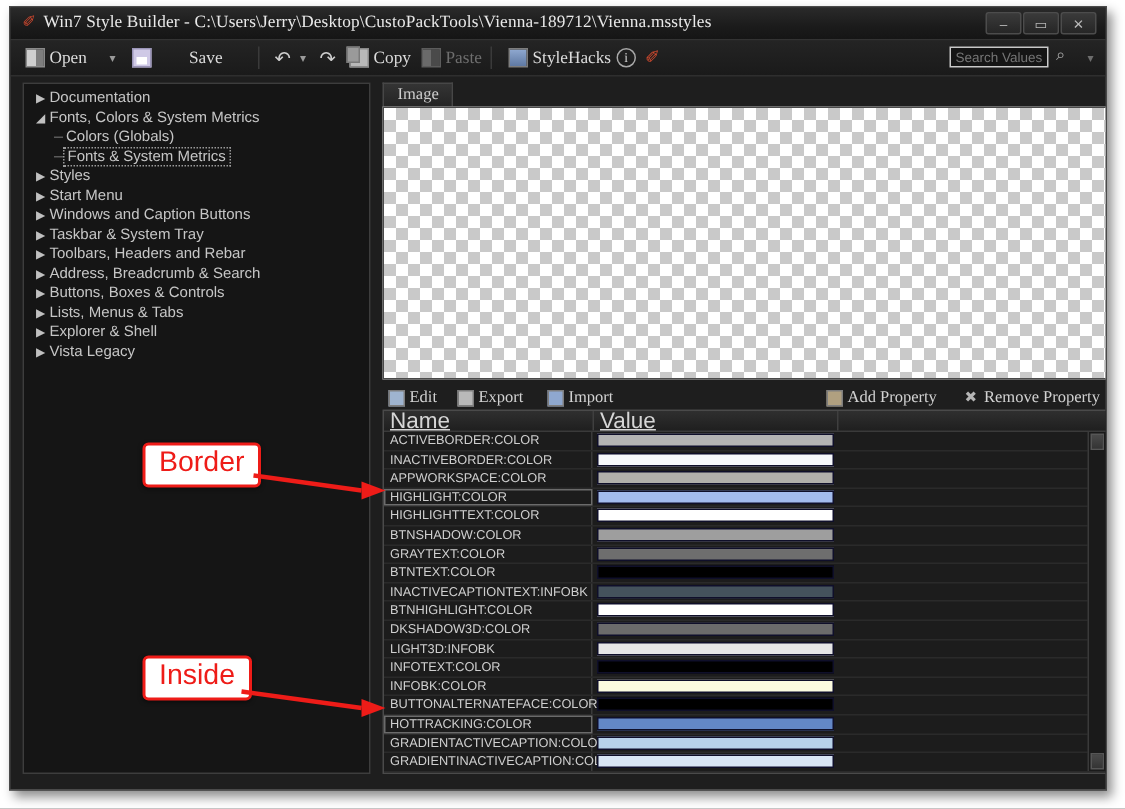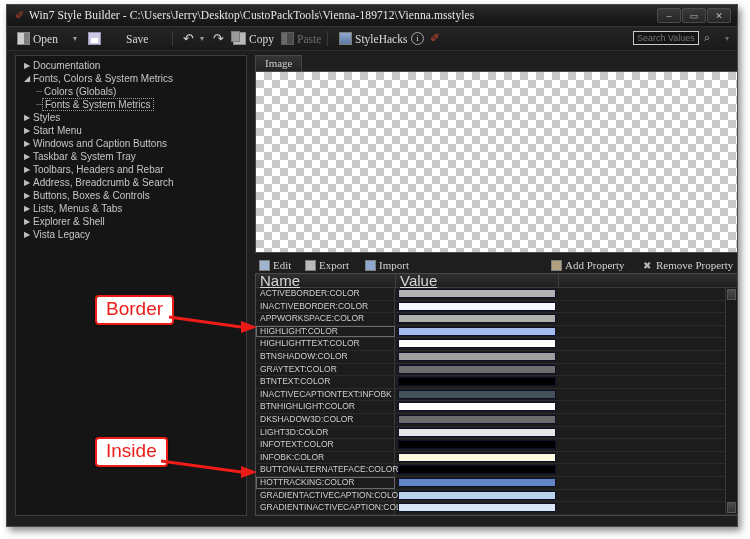--- a/index.html
+++ b/index.html
@@ -533,21 +533,21 @@
           <div class="gname">BTNHIGHLIGHT:COLOR</div>
           <div class="swatch" style="background: rgb(255, 255, 255);"></div>
         </div>
         <div class="grow">
           <div class="gnamecell"></div>
           <div class="gname">DKSHADOW3D:COLOR</div>
           <div class="swatch" style="background: rgb(107, 107, 107);"></div>
         </div>
         <div class="grow">
           <div class="gnamecell"></div>
-          <div class="gname">LIGHT3D:COLOR</div>
+          <div class="gname">LIGHT3D:INFOBK</div>
           <div class="swatch" style="background: rgb(230, 230, 230);"></div>
         </div>
         <div class="grow">
           <div class="gnamecell"></div>
           <div class="gname">INFOTEXT:COLOR</div>
           <div class="swatch" style="background: rgb(0, 0, 0);"></div>
         </div>
         <div class="grow">
           <div class="gnamecell"></div>
           <div class="gname">INFOBK:COLOR</div>

